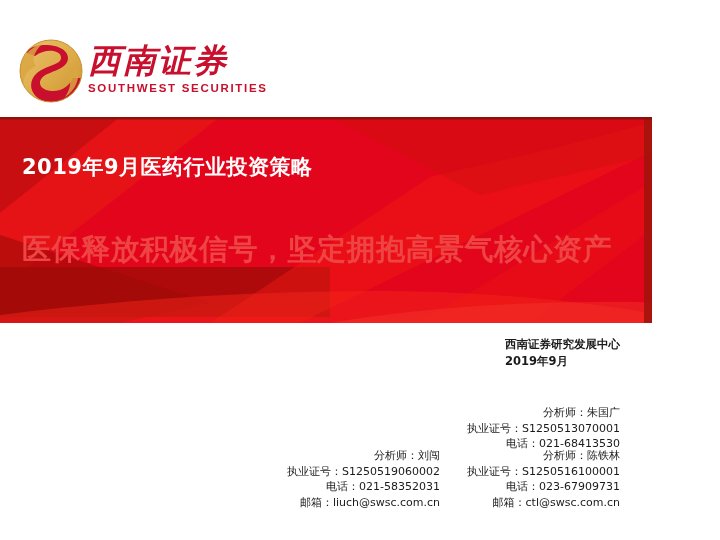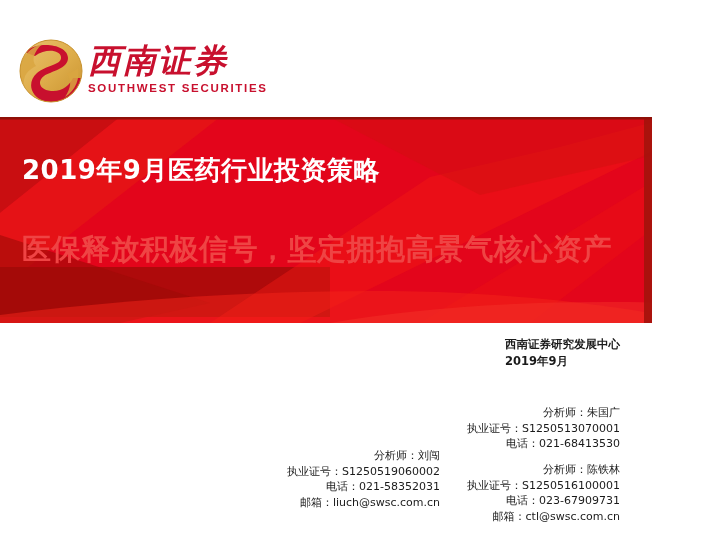--- a/index.html
+++ b/index.html
@@ -89,21 +89,21 @@
     width: 673px;
     height: 206px;
     display: block;
   }
 
   .banner-title {
     position: absolute;
     left: 22px;
     top: 153px;
     font-family: "DejaVu Sans", "Liberation Sans", sans-serif;
-    font-size: 26px;
+    font-size: 21px;
     font-weight: bold;
     color: #ffffff;
     letter-spacing: 0.5px;
     white-space: nowrap;
     z-index: 5;
   }
   .banner-subtitle {
     position: absolute;
     left: 22px;
     top: 230px;
@@ -149,21 +149,20 @@
   }
   .analyst-left {
     right: 212px;
     top: 448px;
     width: 250px;
   }
   .analyst-right {
     right: 32px;
     top: 448px;
     width: 190px;
-    margin-top: 14px;
   }
 </style>
 </head>
 <body>
 
 <div id="slide">
 
   <div class="logo-block">
     <div class="logo-mark">
       <svg viewBox="0 0 66 66" width="66" height="66" aria-hidden="true">

